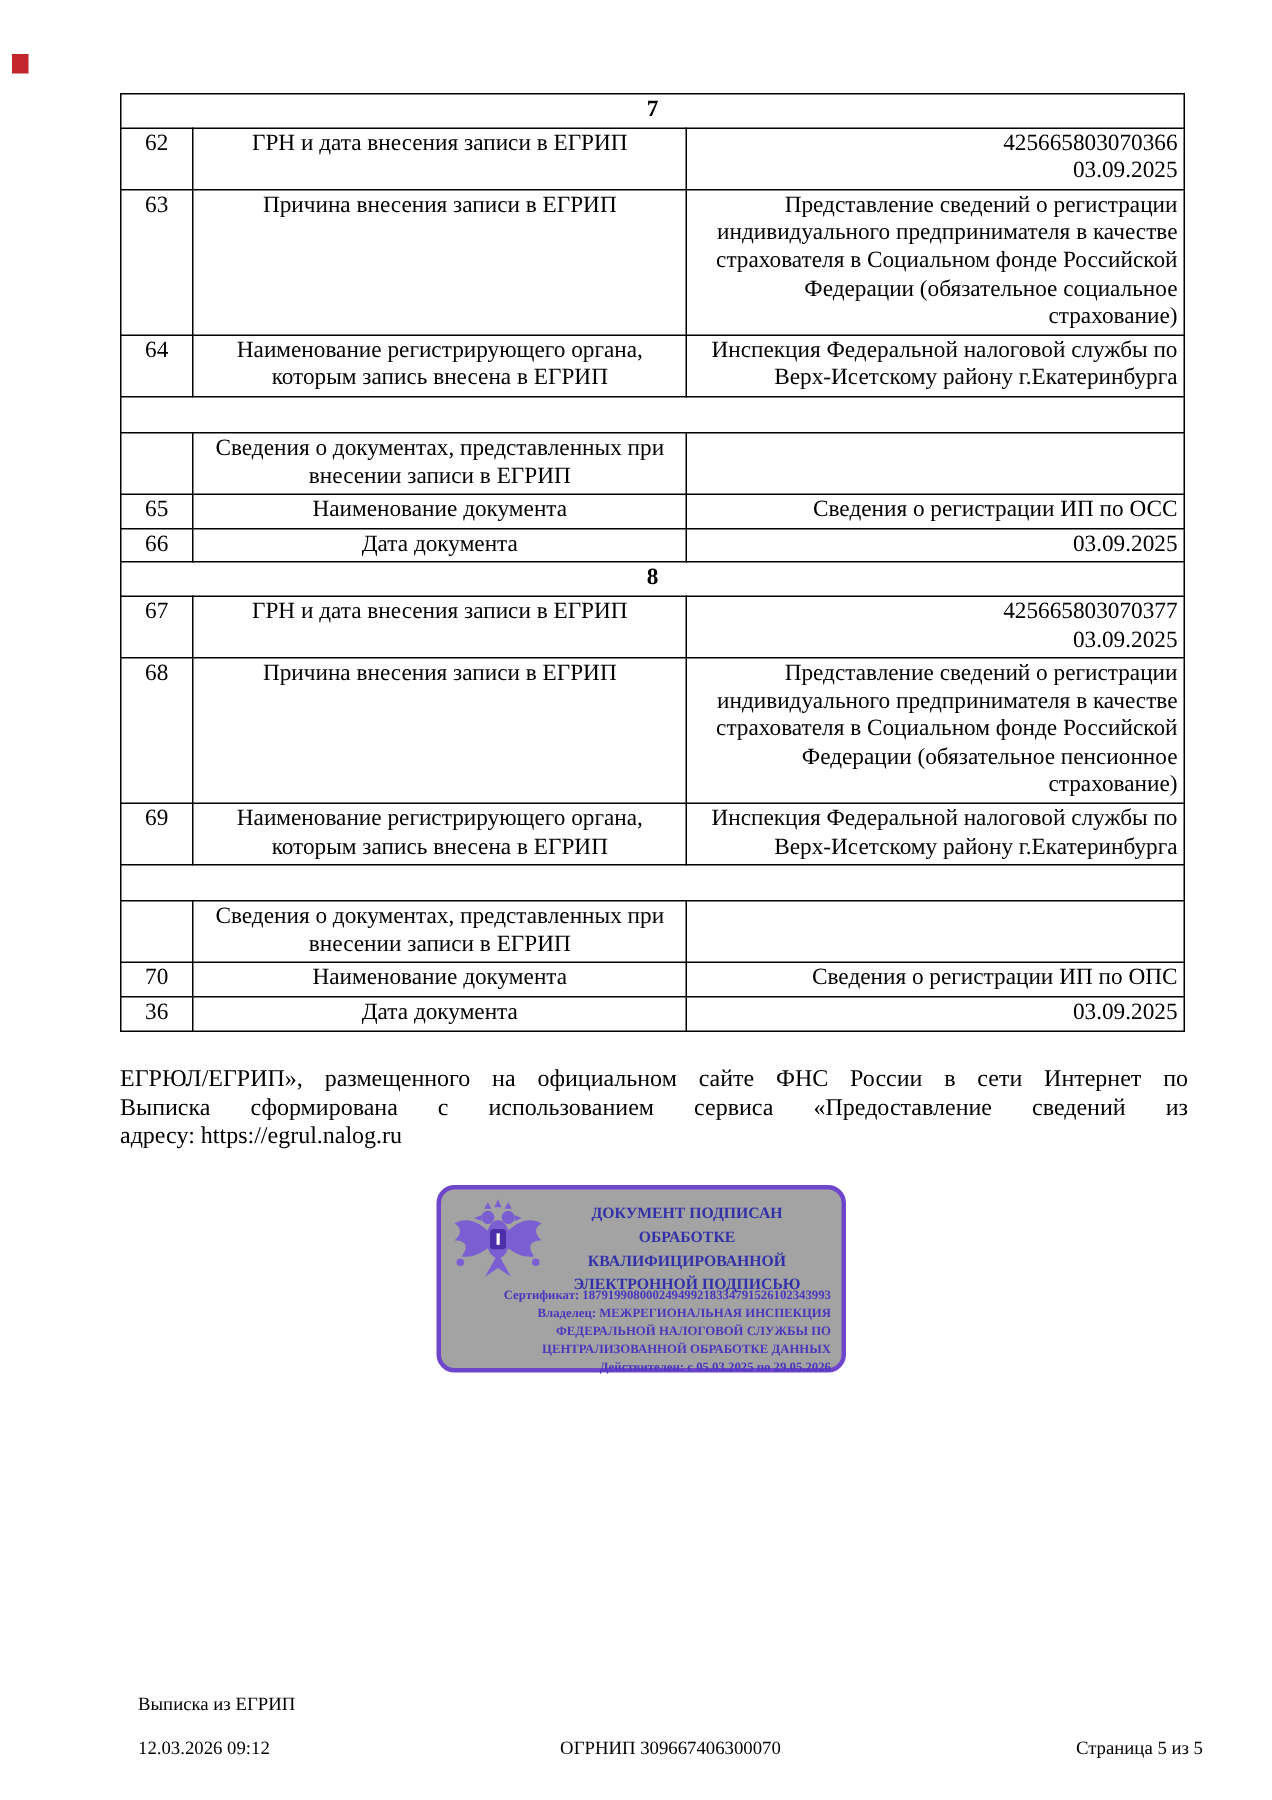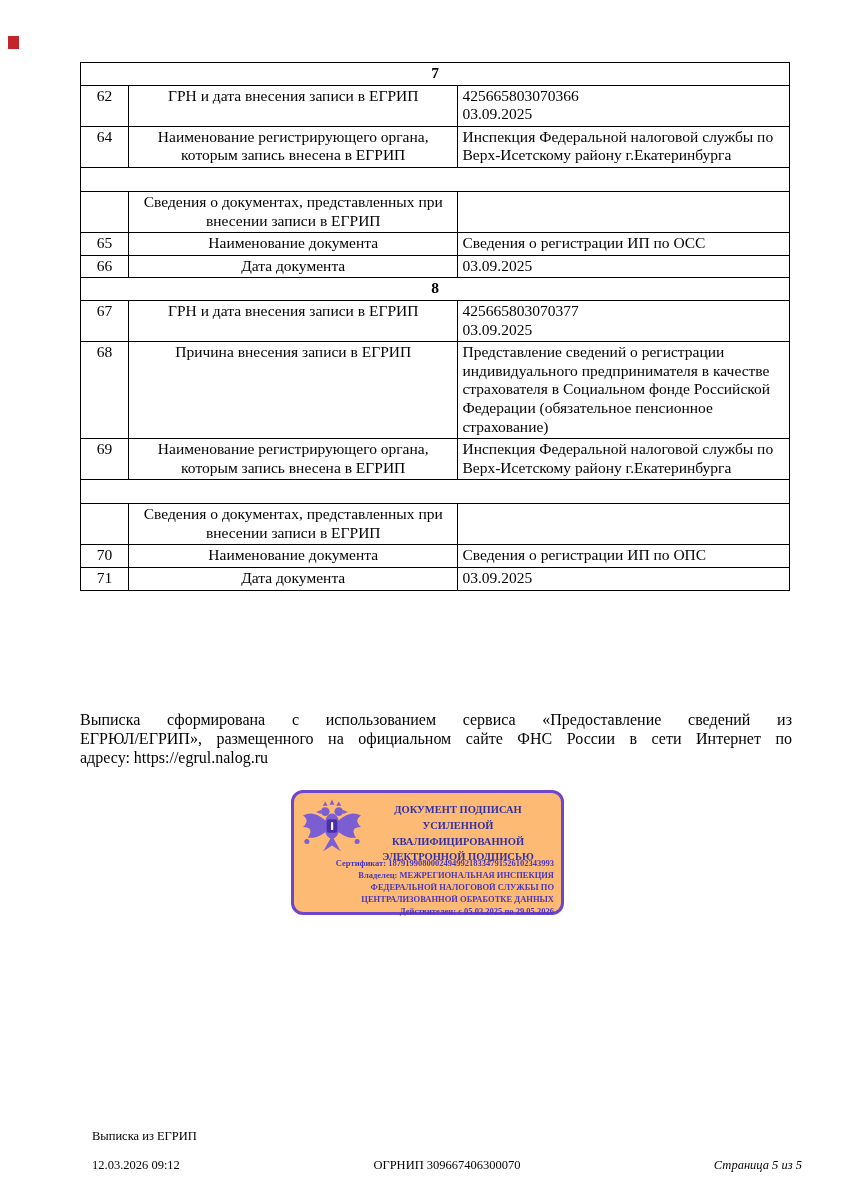--- a/index.html
+++ b/index.html
@@ -27,40 +27,40 @@
     font-size: 15.5px;
     line-height: 1.2;
   }
   .egrip-table td {
     border: 1px solid #000;
     vertical-align: top;
     padding: 1px 4px 2px 4px;
   }
   .egrip-table .num-cell   { width: 48px;  text-align: center; }
   .egrip-table .label-cell { width: 330px; text-align: center; }
-  .egrip-table .value-cell { width: 332px; white-space: pre-line; }
+  .egrip-table .value-cell { width: 332px; white-space: pre-line; text-align: right; }
   .egrip-table .section-cell {
     text-align: center; font-weight: bold; height: 22px;
   }
   .egrip-table .spacer-cell { height: 24px; }
 
   
   .note {
     position: absolute; left: 80px; top: 711px; width: 712px;
     font-size: 16px; line-height: 1.18;
   }
   .note .just { text-align: justify; text-align-last: justify; }
 
   
   .stamp {
     position: absolute; left: 291px; top: 790px;
     width: 273px; height: 125px;
     border: 3px solid #6e46cc;
     border-radius: 12px;
-    background: #fdba74;
+    background: #a3a3a3;
   }
   .stamp-eagle {
     position: absolute; left: 7px; top: 6px;
     width: 62px; height: 58px;
   }
   .stamp-title {
     position: absolute; left: 66px; right: 5px; top: 9px;
     text-align: center;
     font-weight: bold;
     font-size: 10.5px; line-height: 1.5;
@@ -76,21 +76,21 @@
   .stamp-info .owner { text-transform: none; }
 
   
   .footer {
     position: absolute; left: 92px; top: 1129px; width: 710px;
     font-size: 12.5px; line-height: 1.15;
   }
   .footer-line2 { position: relative; height: 15px; margin-top: 15px; }
   .footer-date  { position: absolute; left: 0; top: 0; }
   .footer-ogrn  { position: absolute; left: 0; right: 0; top: 0; text-align: center; }
-  .footer-page  { position: absolute; right: 0; top: 0; font-style: italic; }
+  .footer-page  { position: absolute; right: 0; top: 0; }
 </style>
 </head>
 <body>
 
 <div class="red-marker"></div>
 
 <table class="egrip-table">
   <colgroup>
     <col style="width:48px">
       <col style="width:330px">
@@ -101,20 +101,25 @@
     <tr>
       <td colspan="3" class="section-cell">7</td>
     </tr>
     <tr>
       <td class="num-cell">62</td>
       <td class="label-cell">ГРН и дата внесения записи в ЕГРИП</td>
       <td class="value-cell">425665803070366
 03.09.2025</td>
     </tr>
     <tr>
+      <td class="num-cell">63</td>
+      <td class="label-cell">Причина внесения записи в ЕГРИП</td>
+      <td class="value-cell">Представление сведений о регистрации индивидуального предпринимателя в качестве страхователя в Социальном фонде Российской Федерации (обязательное социальное страхование)</td>
+    </tr>
+    <tr>
       <td class="num-cell">64</td>
       <td class="label-cell">Наименование регистрирующего органа, которым запись внесена в ЕГРИП</td>
       <td class="value-cell">Инспекция Федеральной налоговой службы по Верх-Исетскому району г.Екатеринбурга</td>
     </tr>
     <tr>
       <td colspan="3" class="spacer-cell"></td>
     </tr>
     <tr>
       <td class="num-cell"></td>
       <td class="label-cell">Сведения о документах, представленных при внесении записи в ЕГРИП</td>
@@ -157,30 +162,30 @@
       <td class="num-cell"></td>
       <td class="label-cell">Сведения о документах, представленных при внесении записи в ЕГРИП</td>
       <td class="value-cell"></td>
     </tr>
     <tr>
       <td class="num-cell">70</td>
       <td class="label-cell">Наименование документа</td>
       <td class="value-cell">Сведения о регистрации ИП по ОПС</td>
     </tr>
     <tr>
-      <td class="num-cell">71</td>
+      <td class="num-cell">36</td>
       <td class="label-cell">Дата документа</td>
       <td class="value-cell">03.09.2025</td>
     </tr>
   </tbody>
 </table>
 
 <div class="note">
+  <div class="just">ЕГРЮЛ/ЕГРИП», размещенного на официальном сайте ФНС России в сети Интернет по</div>
   <div class="just">Выписка сформирована с использованием сервиса «Предоставление сведений из</div>
-  <div class="just">ЕГРЮЛ/ЕГРИП», размещенного на официальном сайте ФНС России в сети Интернет по</div>
   <div>адресу: https://egrul.nalog.ru</div>
 </div>
 
 <div class="stamp">
   <svg class="stamp-eagle" viewBox="0 0 64 60" xmlns="http://www.w3.org/2000/svg">
     <g fill="#7b5ed2">
       <path d="M30 27 C18 14 10 13 2 17 C8 21 6 25 2 29 C10 29 12 33 7 40 C15 41 20 38 27 33 Z"></path>
       <path d="M34 27 C46 14 54 13 62 17 C56 21 58 25 62 29 C54 29 52 33 57 40 C49 41 44 38 37 33 Z"></path>
       <circle cx="25" cy="13" r="4.5"></circle>
       <circle cx="39" cy="13" r="4.5"></circle>
@@ -192,21 +197,21 @@
       <ellipse cx="32" cy="28" rx="8" ry="13"></ellipse>
       <path d="M32 38 L23 54 L32 48 L41 54 Z"></path>
       <circle cx="6" cy="44" r="2.6"></circle>
       <circle cx="58" cy="44" r="2.6"></circle>
     </g>
     <rect x="26.5" y="21" width="11" height="14" rx="2.5" fill="#4a2fa8"></rect>
     <rect x="31" y="24" width="2.2" height="8" fill="#ffffff"></rect>
   </svg>
   <div class="stamp-title">
     <div>ДОКУМЕНТ ПОДПИСАН</div>
-    <div>УСИЛЕННОЙ КВАЛИФИЦИРОВАННОЙ</div>
+    <div>ОБРАБОТКЕ КВАЛИФИЦИРОВАННОЙ</div>
     <div>ЭЛЕКТРОННОЙ ПОДПИСЬЮ</div>
   </div>
   <div class="stamp-info">
     <div>Сертификат: 187919908000249499218334791526102343993</div>
     <div class="owner">Владелец: МЕЖРЕГИОНАЛЬНАЯ ИНСПЕКЦИЯ ФЕДЕРАЛЬНОЙ НАЛОГОВОЙ СЛУЖБЫ ПО ЦЕНТРАЛИЗОВАННОЙ ОБРАБОТКЕ ДАННЫХ</div>
     <div>Действителен: с 05.03.2025 по 29.05.2026</div>
   </div>
 </div>
 
 <div class="footer">

